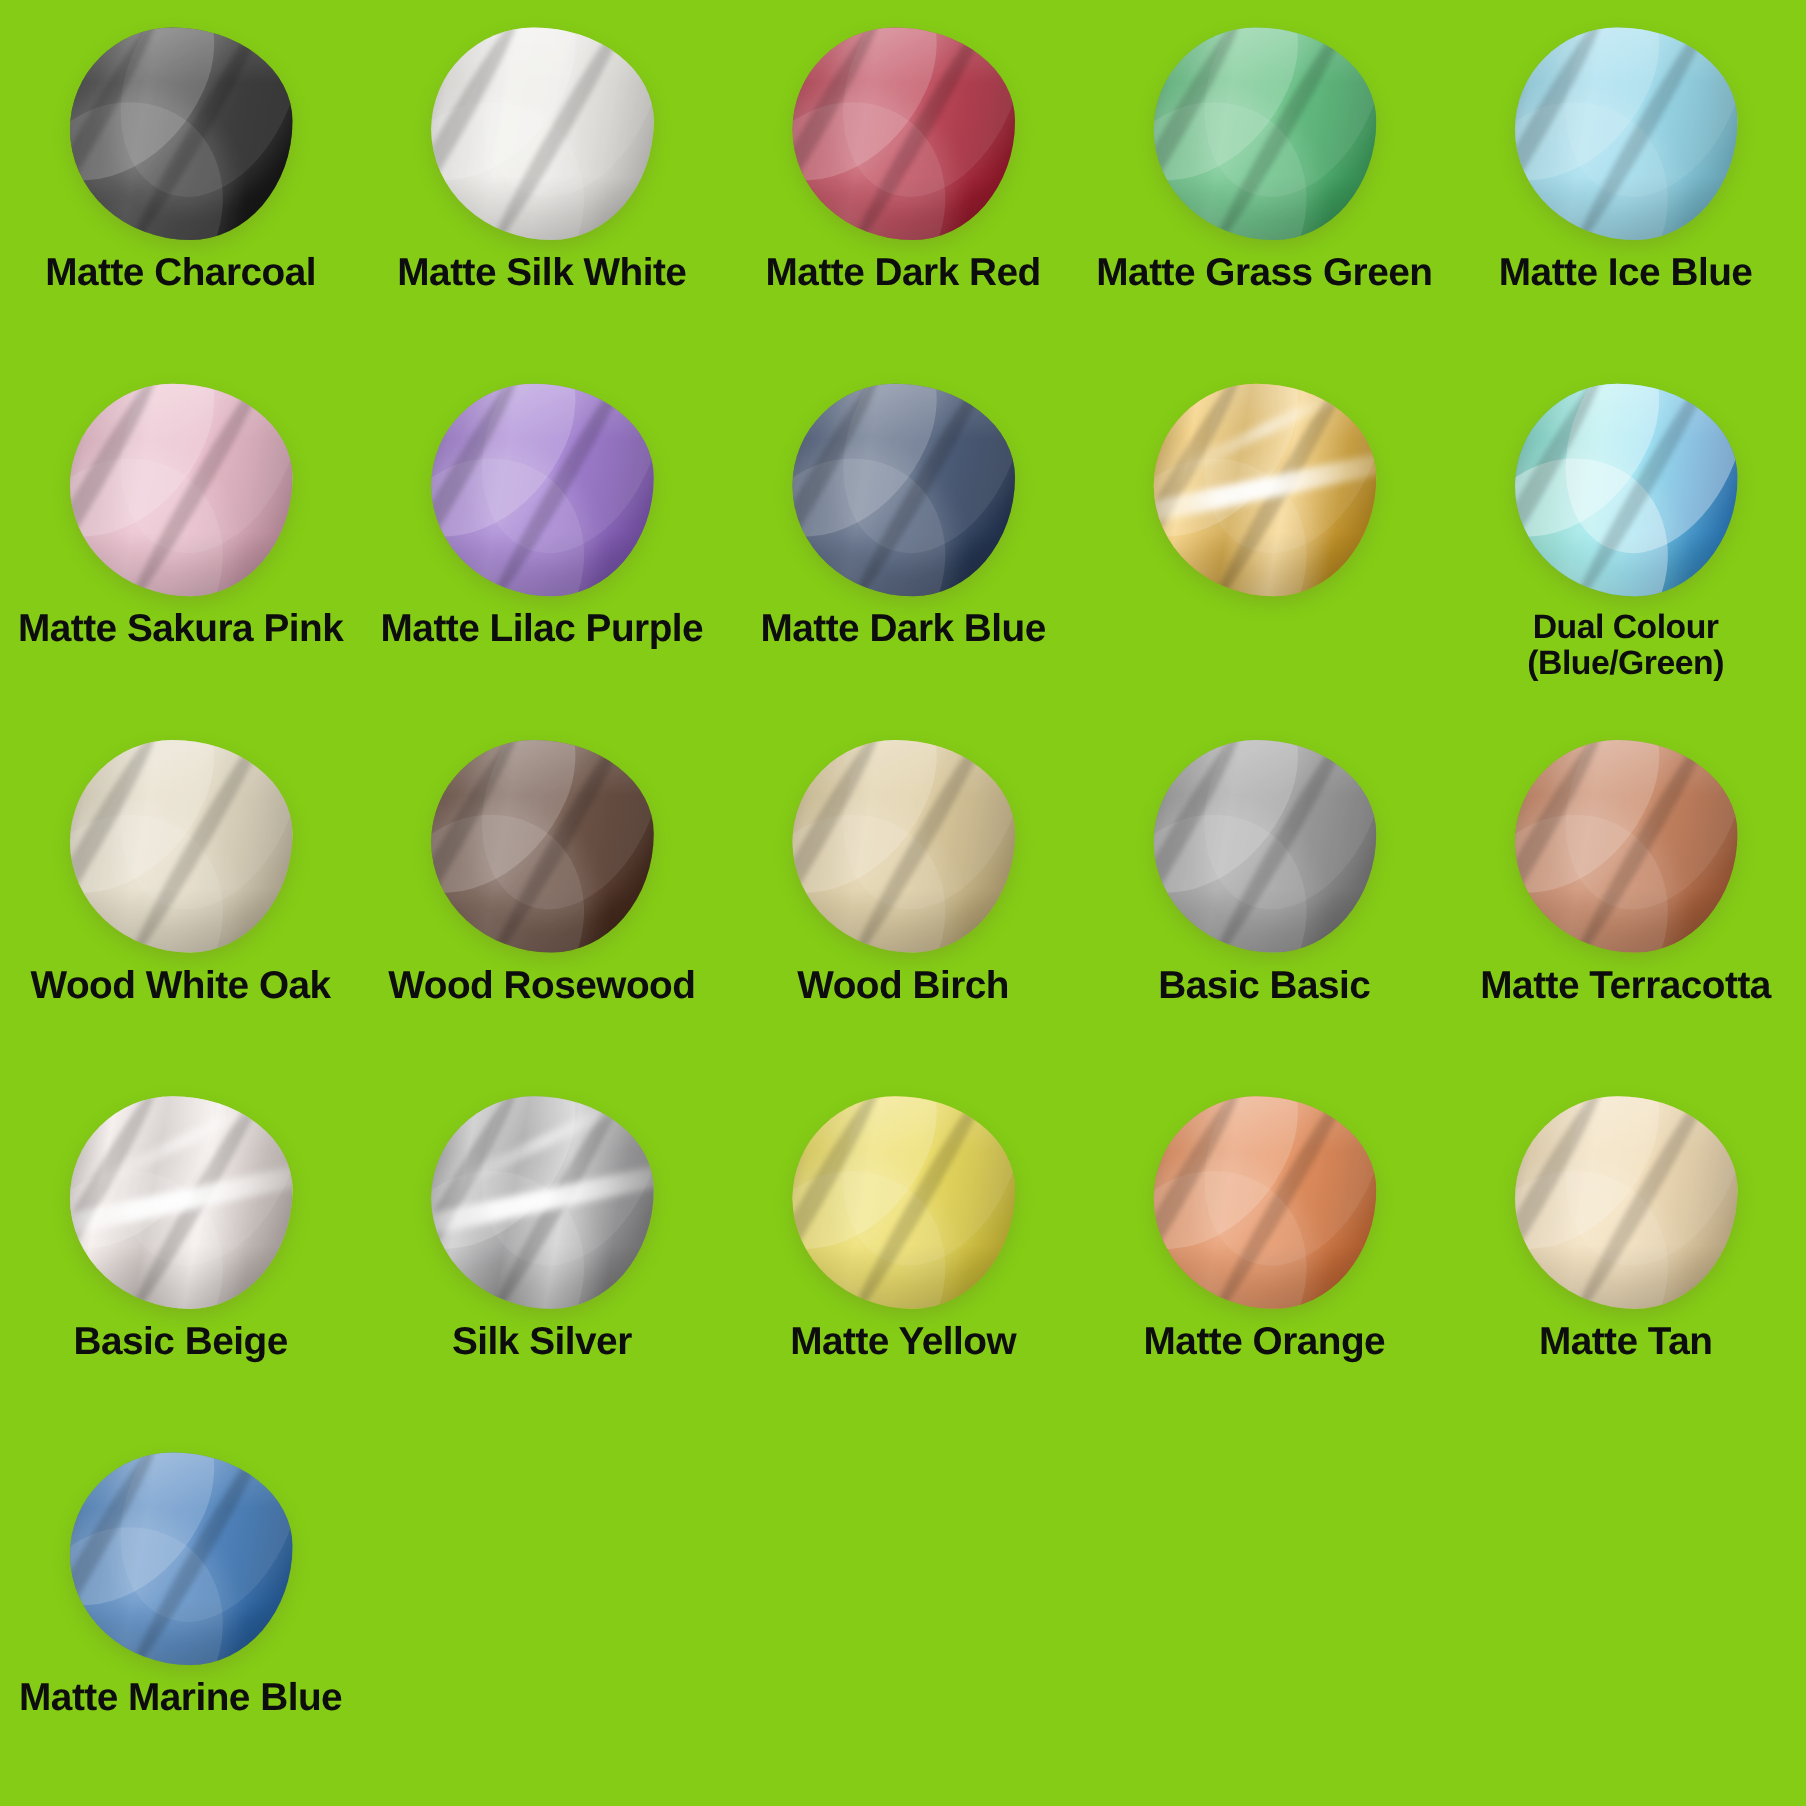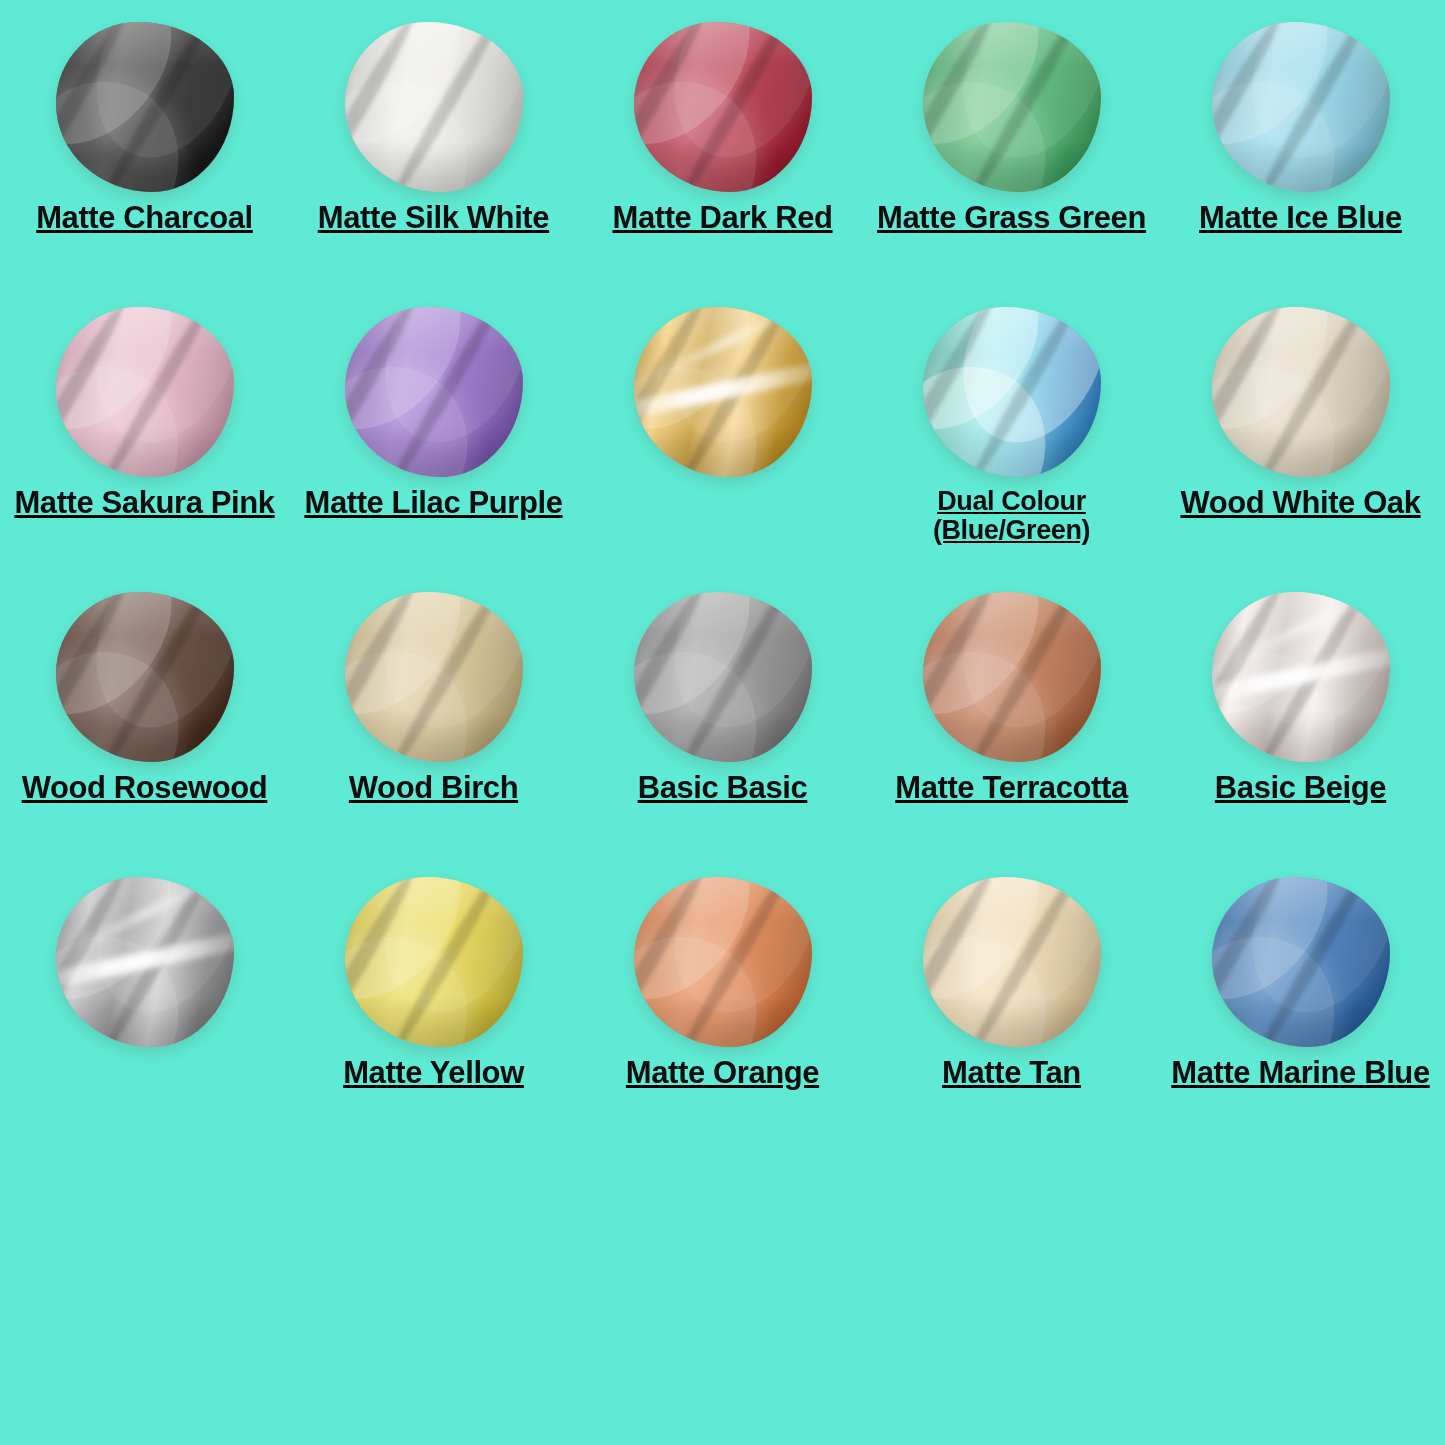--- a/index.html
+++ b/index.html
@@ -173,21 +173,21 @@
     line-height:1.06;
     color:#0D0D0D;
     letter-spacing:-0.4px;
     white-space:pre-line;
   }
   .label.small{font-size:27px;}
 </style>
 </head>
 <body style="background: rgb(237, 226, 211);">
 
-<div id="sheet" style="background: #5eead4; text-decoration: underline;">
+<div id="sheet" style="background: #84cc16;">
   <div class="grid" id="grid">
       <div class="cell">
         <div class="swatch" style="--base: #1C1C1C;">
           <div class="body"></div>
           <div class="twist">
             <i class="b1"></i>
             <i class="b2"></i>
             <i class="b3"></i>
             <u class="g1"></u>
             <u class="g2"></u>
@@ -265,20 +265,33 @@
           <div class="body"></div>
           <div class="twist">
             <i class="b1"></i>
             <i class="b2"></i>
             <i class="b3"></i>
             <u class="g1"></u>
             <u class="g2"></u>
           </div>
         </div>
         <div class="label">Matte Lilac Purple</div>
+      </div>
+      <div class="cell">
+        <div class="swatch" style="--base: #2B3E60;">
+          <div class="body"></div>
+          <div class="twist">
+            <i class="b1"></i>
+            <i class="b2"></i>
+            <i class="b3"></i>
+            <u class="g1"></u>
+            <u class="g2"></u>
+          </div>
+        </div>
+        <div class="label">Matte Dark Blue</div>
       </div>
       <div class="cell">
         <div class="swatch silk" style="--base: #F0B32C;">
           <div class="body"></div>
           <div class="twist">
             <i class="b1"></i>
             <i class="b2"></i>
             <i class="b3"></i>
             <u class="g1"></u>
             <u class="g2"></u>
@@ -393,20 +406,21 @@
             <i class="b2"></i>
             <i class="b3"></i>
             <u class="g1"></u>
             <u class="g2"></u>
           </div>
           <div class="spec">
             <s></s>
             <s class="s2"></s>
           </div>
         </div>
+        <div class="label">Silk Silver</div>
       </div>
       <div class="cell">
         <div class="swatch" style="--base: #E8D540;">
           <div class="body"></div>
           <div class="twist">
             <i class="b1"></i>
             <i class="b2"></i>
             <i class="b3"></i>
             <u class="g1"></u>
             <u class="g2"></u>

